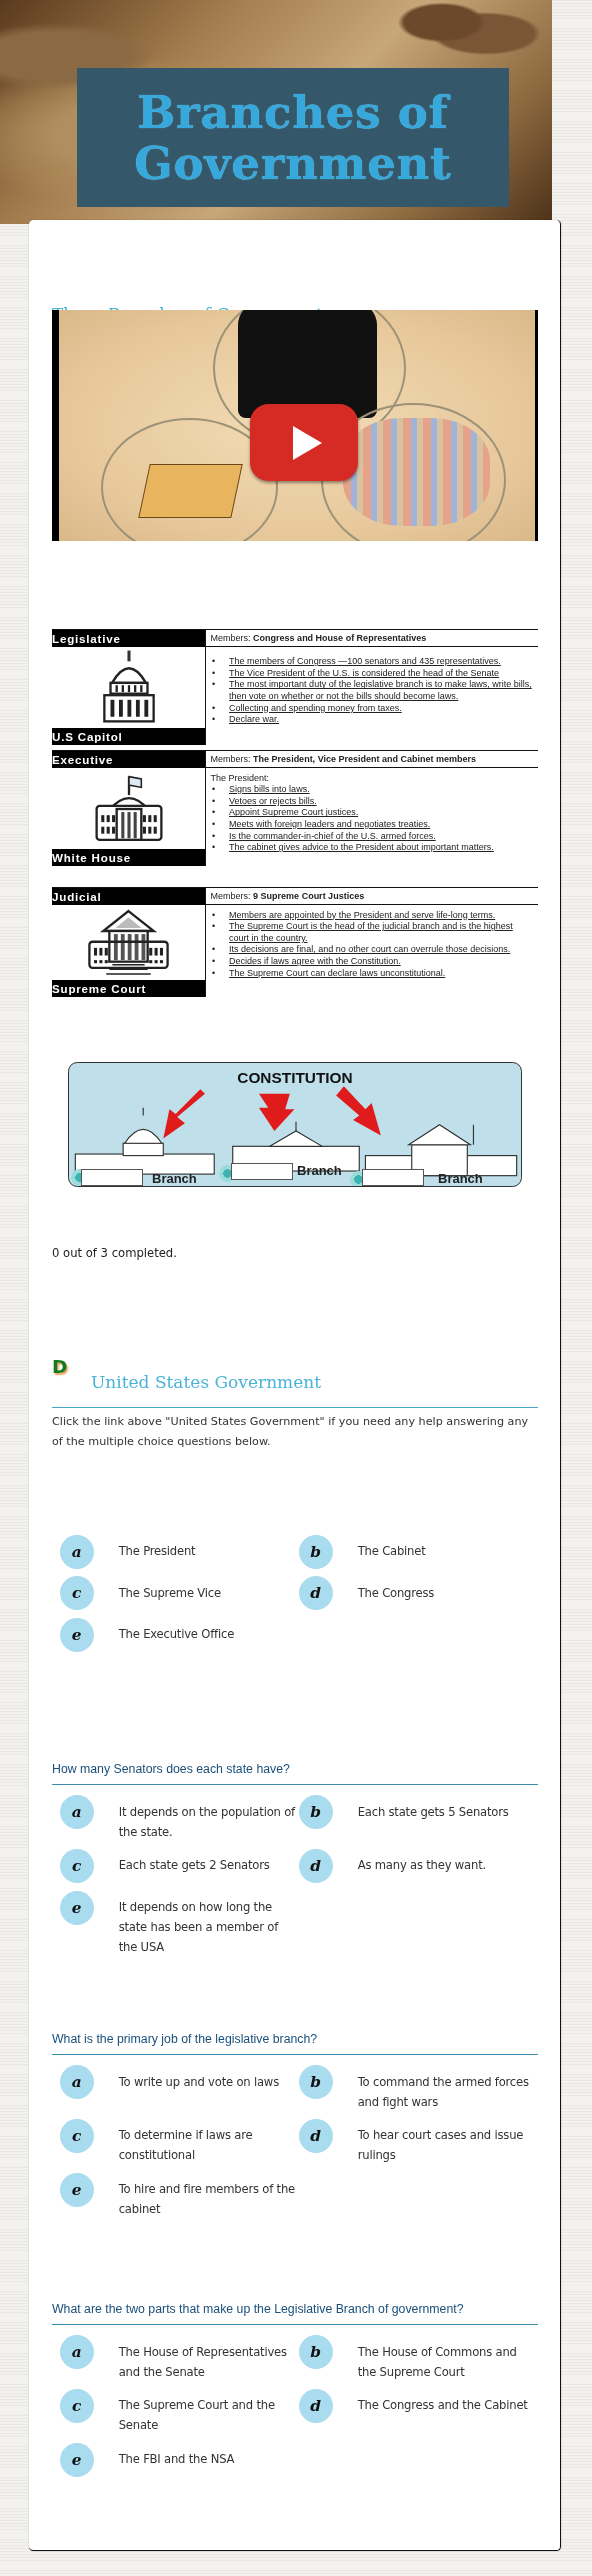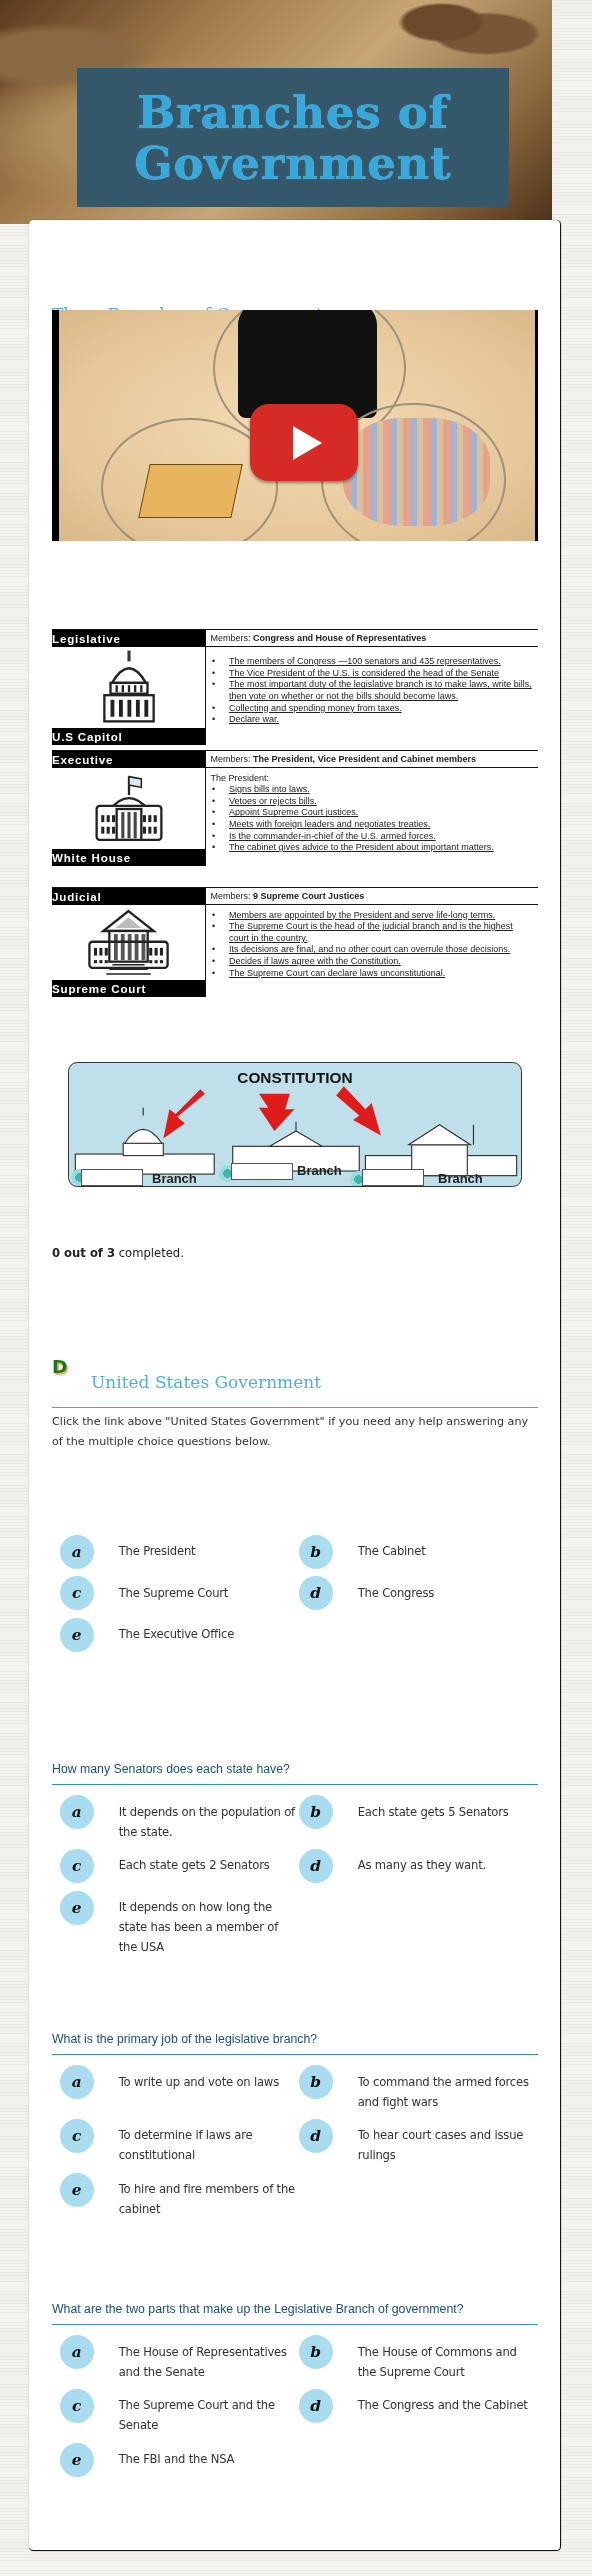--- a/index.html
+++ b/index.html
@@ -91,21 +91,21 @@
     position: absolute; left: 0; right: 0; top: 6.2px; text-align: center;
     font-weight: bold; font-size: 15.4px; color: #111;
   }
   .branch-box { position: absolute; width: 62px; height: 17px; background: #fff; border: 0.8px solid #555; }
   .branch-label { position: absolute; font-weight: bold; font-size: 13px; color: #222; }
   .hotspot {
     position: absolute; width: 17px; height: 17px; border-radius: 50%;
     background: radial-gradient(circle, #3fb2b2 0 35%, #9adbdb 36% 70%, rgba(154,219,219,0.3) 71%);
   }
   .progress { position: absolute; left: 23px; top: 1026px; font-family: "DejaVu Sans", sans-serif; font-size: 11.6px; color: #222; }
-  .progress b { font-weight: bold; }
+  .progress b { font-weight: normal; }
   .help-text {
     position: absolute; left: 23px; top: 1192px; width: 486px;
     font-family: "DejaVu Sans", sans-serif; font-size: 11.2px; line-height: 20px; color: #333;
   }
   .question {
     position: absolute; left: 23px; width: 486px;
   }
   .q-title {
     font-family: "Liberation Sans", sans-serif; font-size: 12.3px; line-height: 20px; color: #1a4f7a;
     padding-bottom: 4.6px; border-bottom: 0.8px solid #3a8fb0;
@@ -353,21 +353,21 @@
       <div class="option">
           <div class="bubble">a</div>
           <div class="opt-text">The President</div>
         </div>
       <div class="option">
           <div class="bubble">b</div>
           <div class="opt-text">The Cabinet</div>
         </div>
       <div class="option">
           <div class="bubble">c</div>
-          <div class="opt-text">The Supreme Court</div>
+          <div class="opt-text">The Supreme Vice</div>
         </div>
       <div class="option">
           <div class="bubble">d</div>
           <div class="opt-text">The Congress</div>
         </div>
       <div class="option">
           <div class="bubble">e</div>
           <div class="opt-text">The Executive Office</div>
         </div>
     </div>

